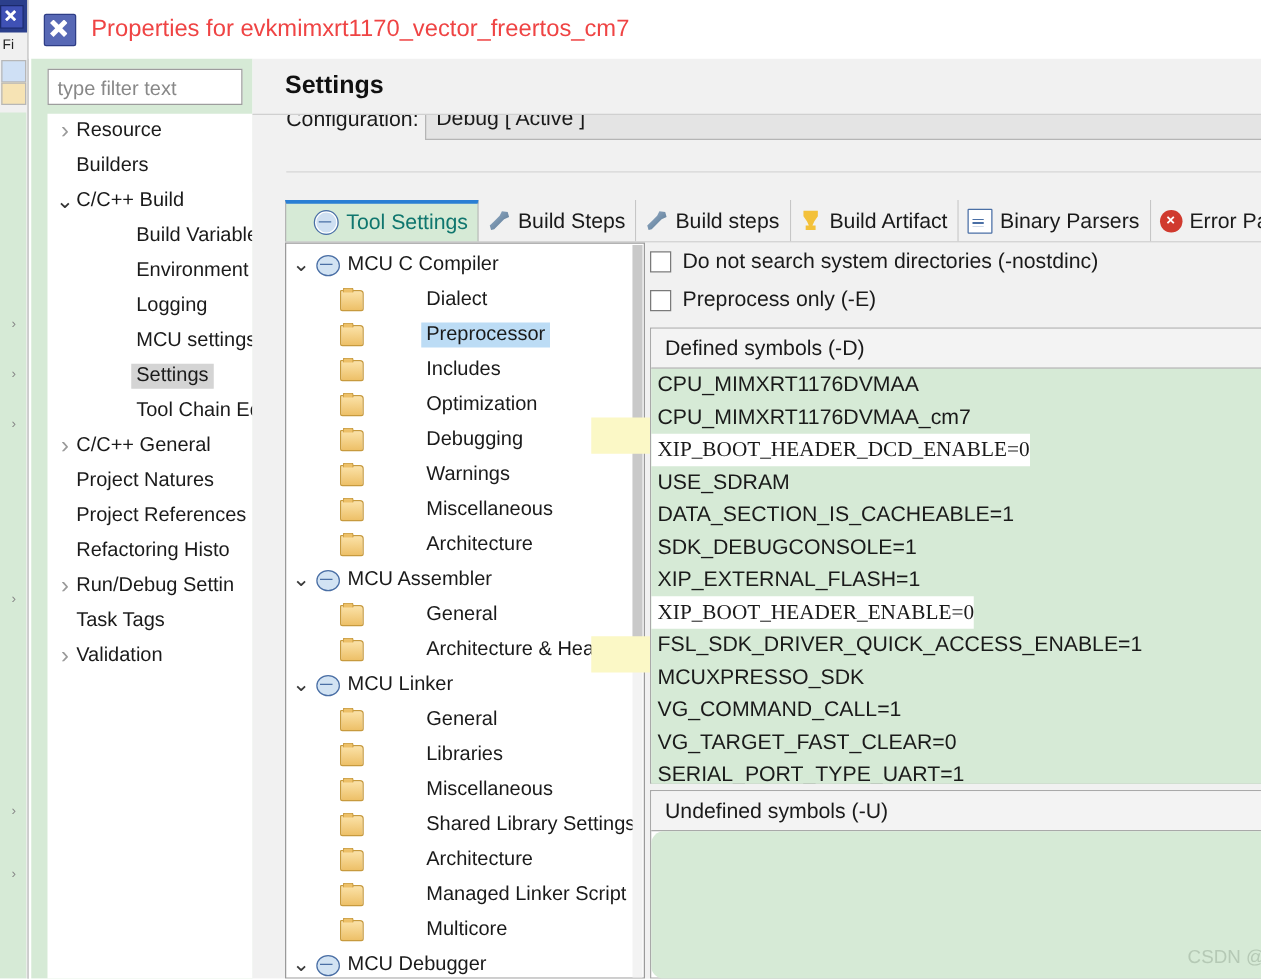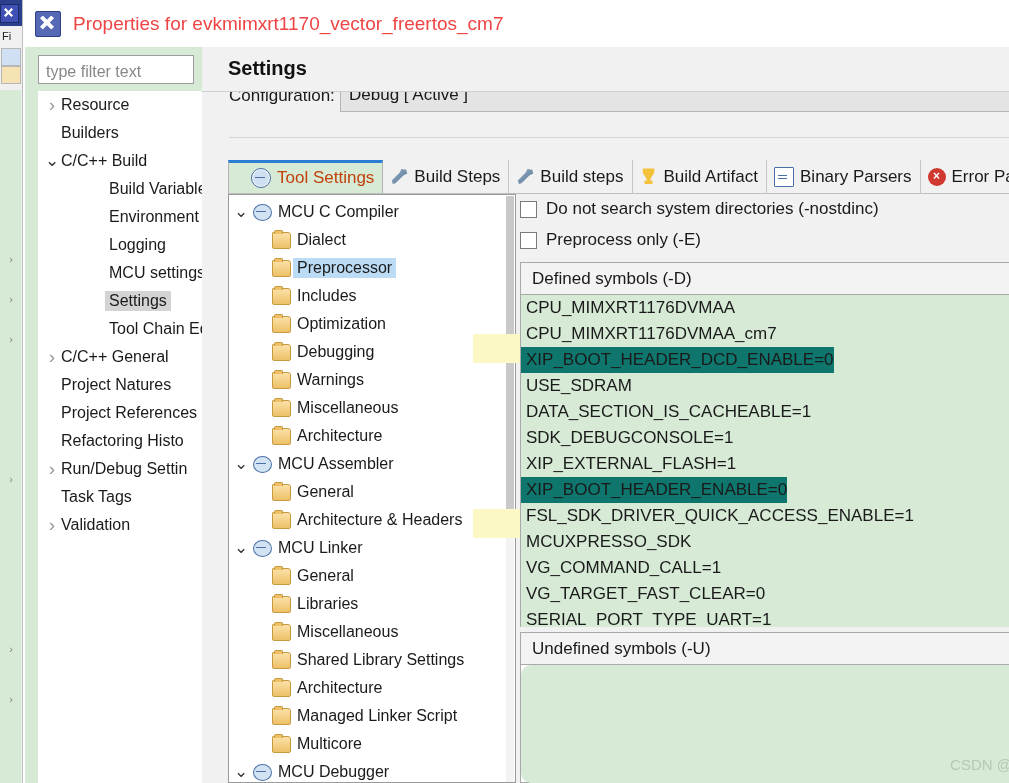--- a/index.html
+++ b/index.html
@@ -254,21 +254,21 @@
     background: #f1f1f1;
     border-right: 1px solid #c6c6c6;
     box-sizing: border-box;
     cursor: default;
   }
   .tab.active {
     background: #d6ead6;
     border-top: 3px solid #2a7fd4;
     border-right: 1px solid #b4b4b4;
     border-left: 1px solid #b4b4b4;
-    color: #c2410c;
+    color: #0f766e;
     padding-left: 22px;
   }
   .tab .ticon {
     width: 18px; height: 18px;
     margin-right: 6px;
     flex: 0 0 18px;
     position: relative;
   }
   
   .ic-gear {
@@ -344,21 +344,21 @@
     color: #1a1a1a;
     white-space: nowrap;
     cursor: default;
   }
   .mnode .arrow {
     width: 24px; flex: 0 0 24px;
     text-align: center;
     color: #3a3a3a;
     font-size: 12px;
   }
-  .mnode.child { padding-left: 43px; }
+  .mnode.child { padding-left: 43px; gap: 44px; }
   .mnode .micon {
     width: 17px; height: 15px;
     flex: 0 0 17px;
     margin-right: 6px;
     position: relative;
   }
   .ic-globe {
     border-radius: 50%;
     width: 16px !important; height: 16px;
     background: #d2e3f3;
@@ -456,21 +456,21 @@
     position: relative;
   }
   .sym {
     height: 26px;
     line-height: 26px;
     font-size: 17px;
     color: #1a1a1a;
     padding-left: 5px;
     white-space: nowrap;
   }
-  .sym.hi { background: #0f766e; display: inline-block; }
+  .sym.hi { background: #ffffff; display: inline-block; font-family: Liberation Serif, serif; }
   .symwrap { height: 26px; }
   .watermark {
     position: absolute;
     right: 12px; bottom: 8px;
     font-size: 15px;
     color: #b5c9b5;
     white-space: nowrap;
     user-select: none;
   }
 </style>

